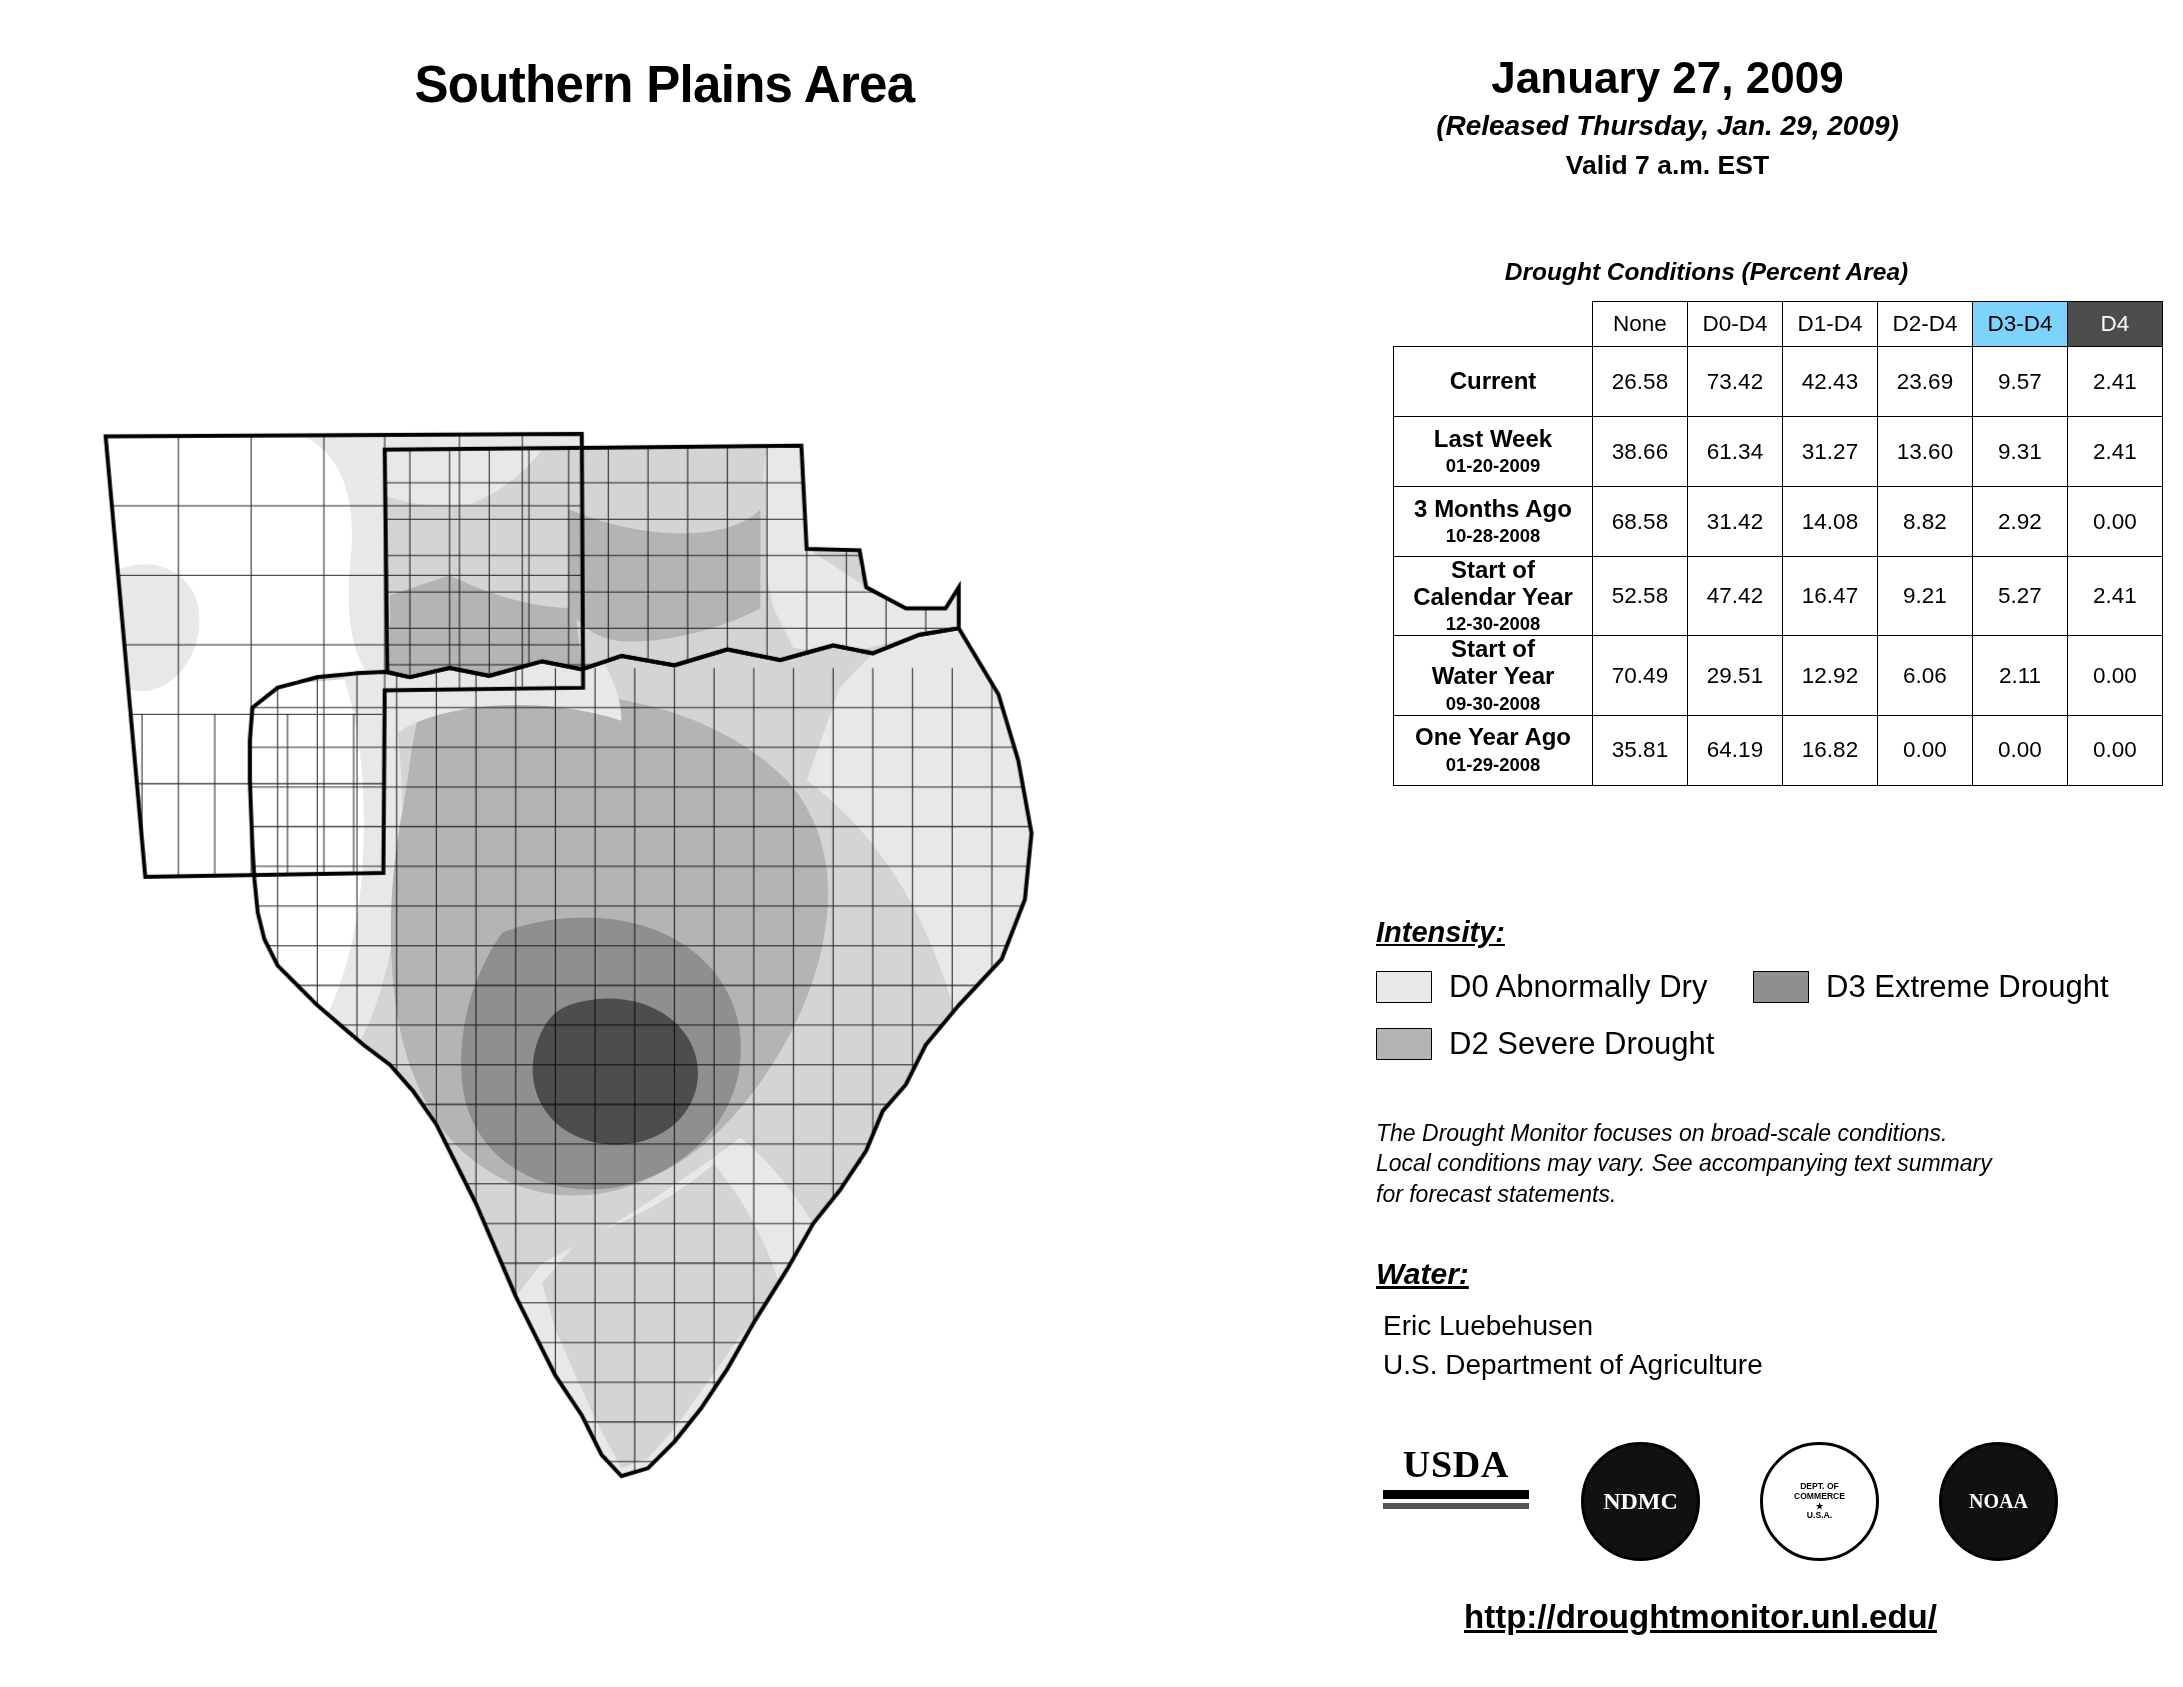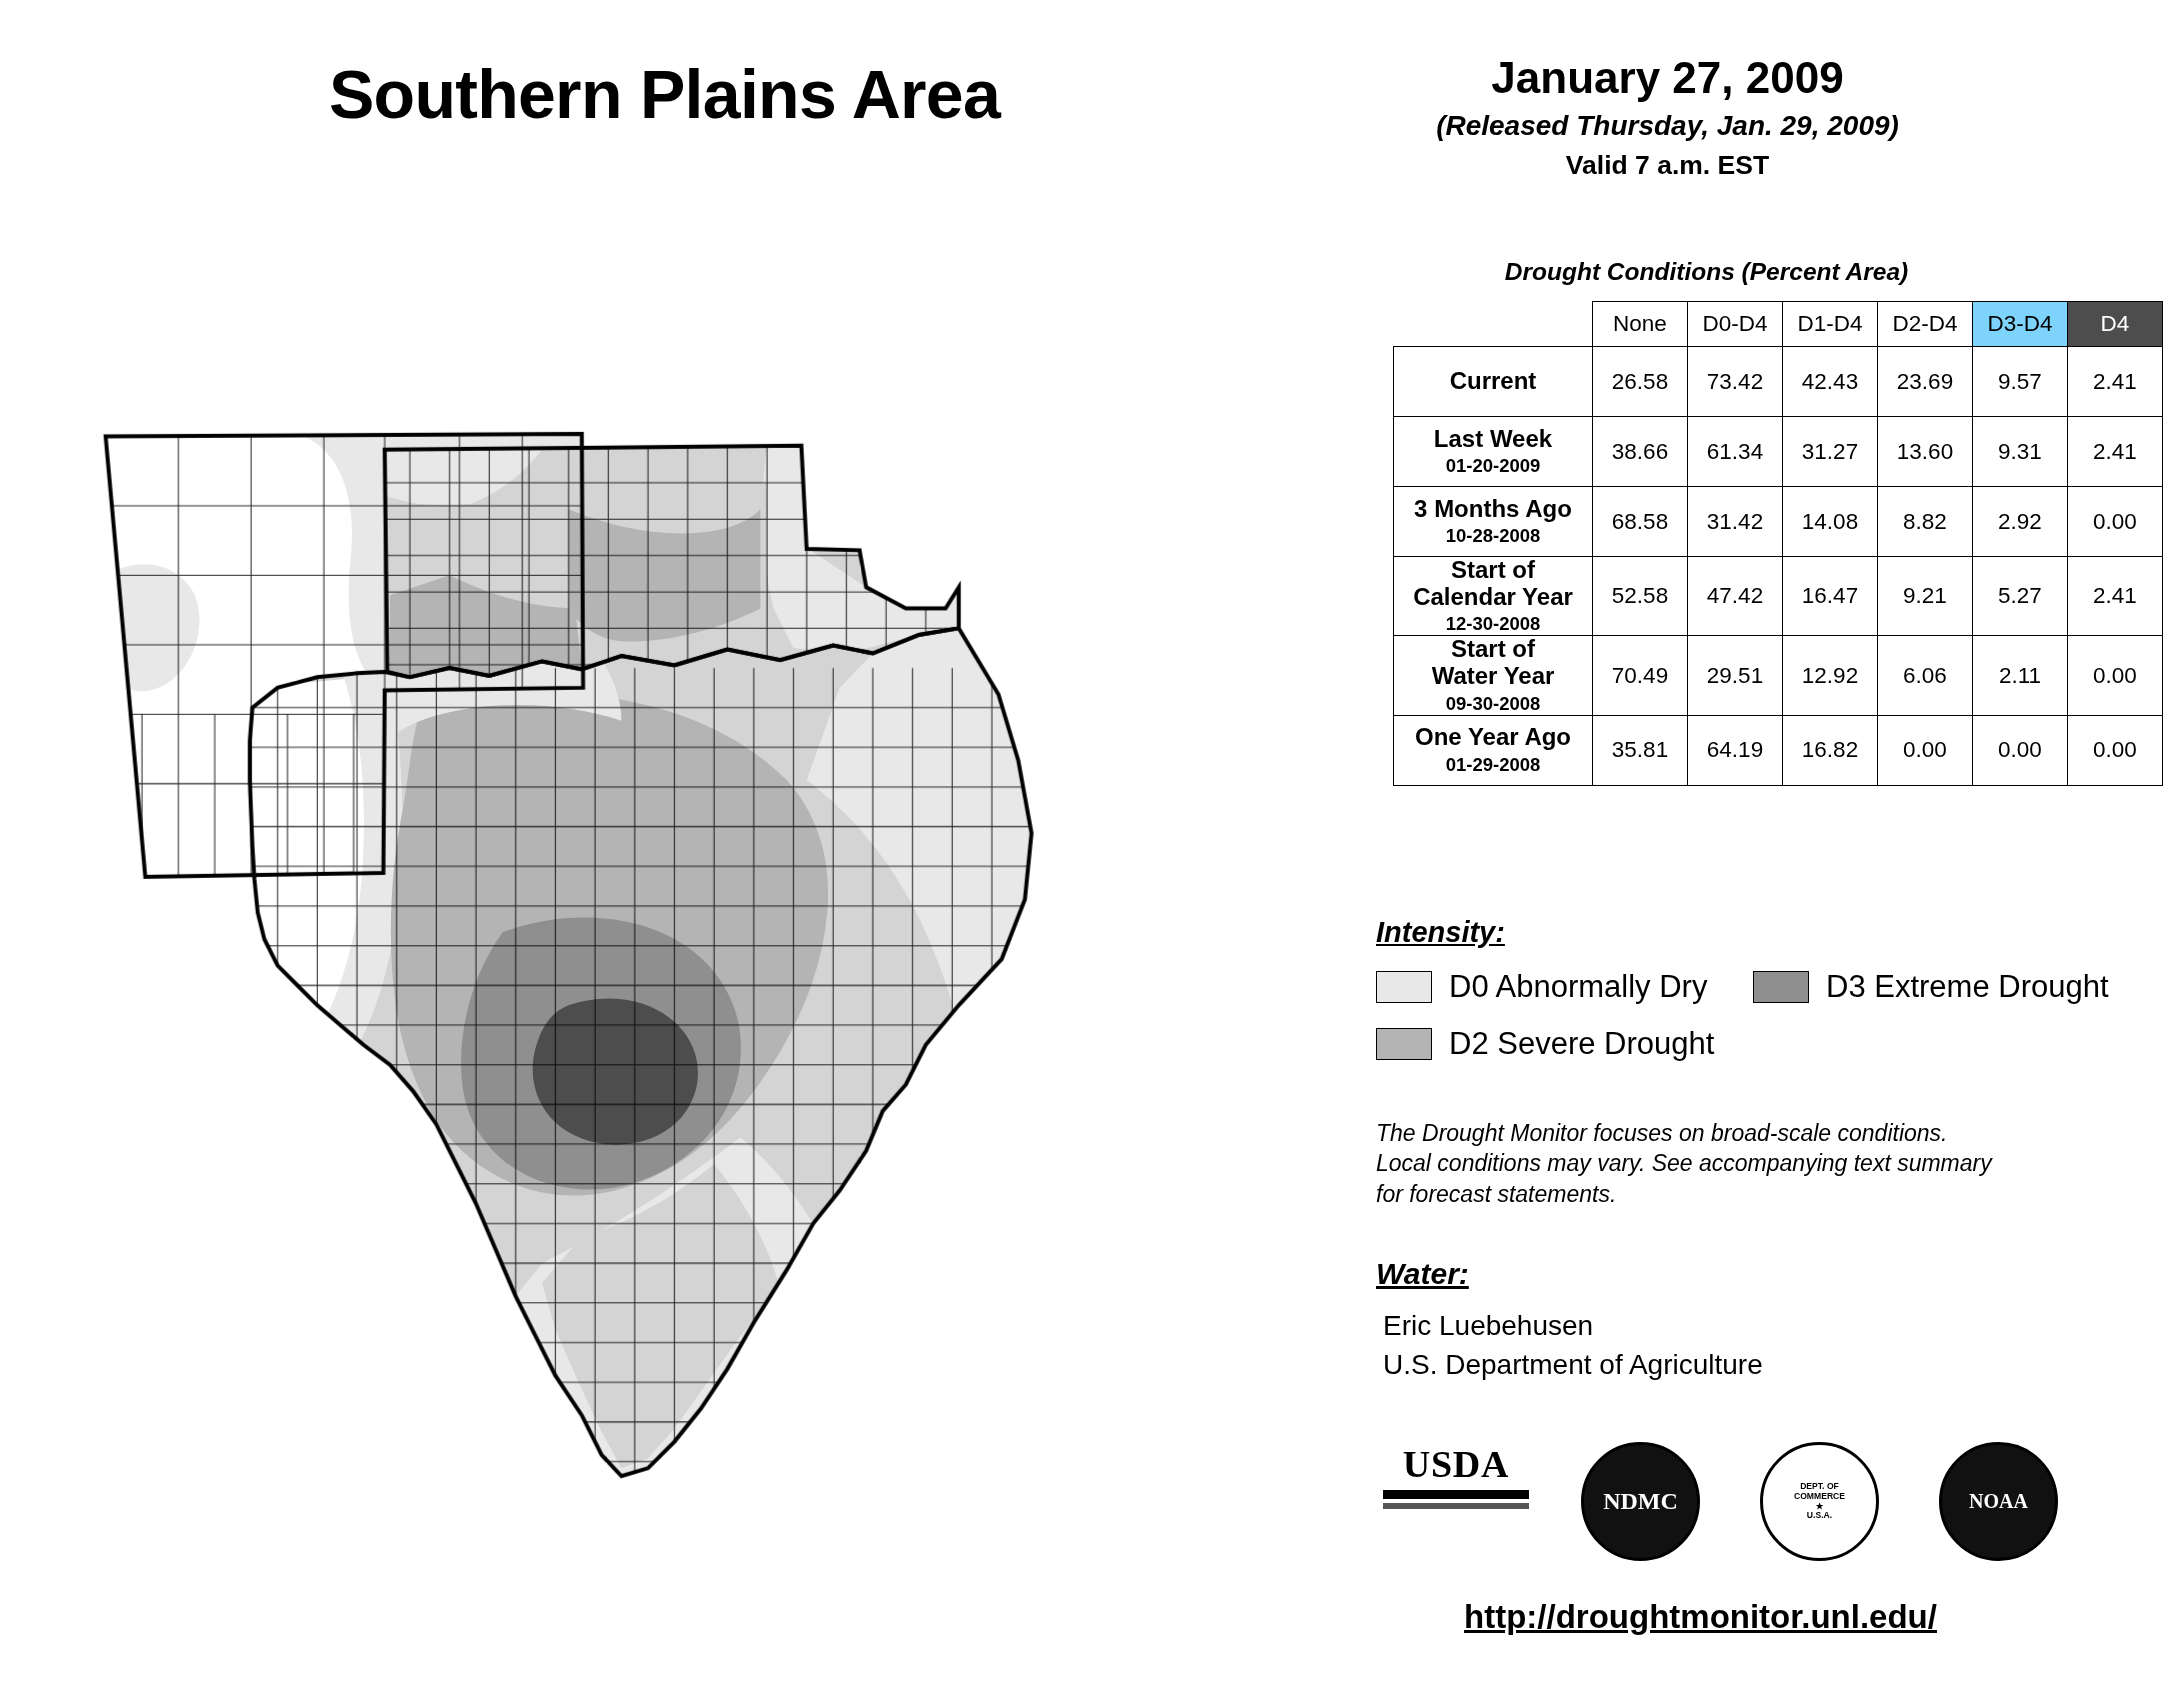--- a/index.html
+++ b/index.html
@@ -9,21 +9,21 @@
     font-family:"Liberation Sans", sans-serif;
     color:#000;
     overflow:hidden;
     position:relative;
   }
   .page{position:relative;width:2183px;height:1687px;}
 
   
   .title-block{position:absolute;left:218px;top:46px;width:893px;text-align:center;}
   .title-small{font-size:37px;font-weight:bold;font-style:italic;letter-spacing:0.3px;}
-  .title-big{font-size:68px;font-weight:bold;margin-top:9.3px;letter-spacing:-0.7px;}
+  .title-big{font-size:51px;font-weight:bold;margin-top:9.3px;letter-spacing:-0.7px;}
 
   
   .date-block{position:absolute;left:1297px;top:53px;width:741px;text-align:center;}
   .date-main{font-size:44px;font-weight:bold;}
   .date-rel{font-size:28px;font-weight:bold;font-style:italic;margin-top:6.6px;}
   .date-valid{font-size:26.5px;font-weight:bold;margin-top:8px;}
 
   
   .tbl-caption{position:absolute;left:1389px;top:258px;width:635px;text-align:center;
       font-size:24.5px;font-style:italic;font-weight:bold;}

